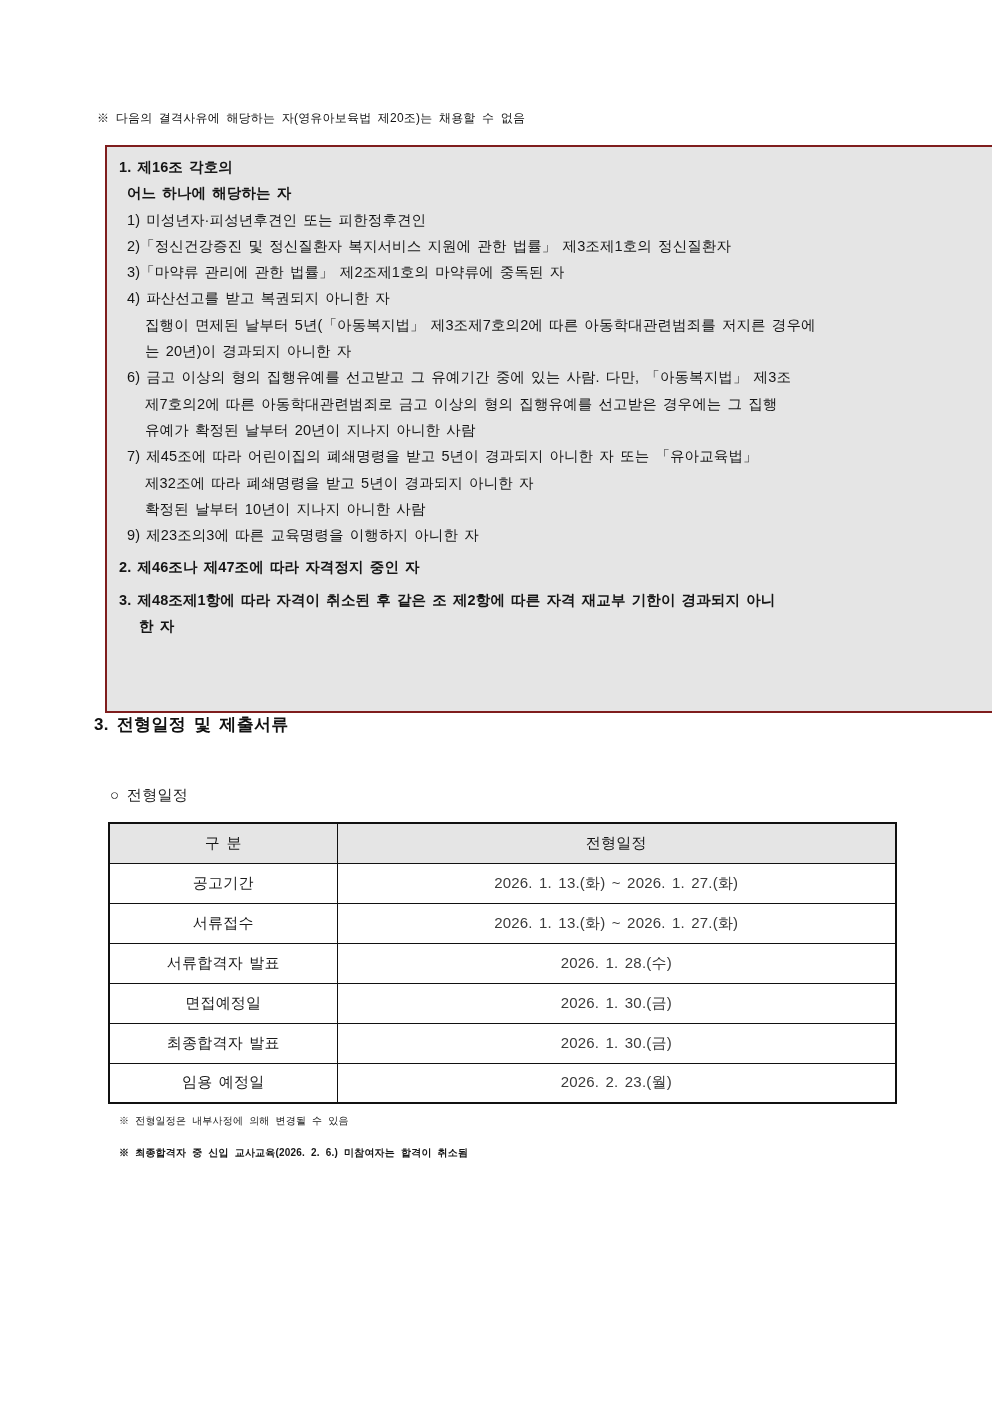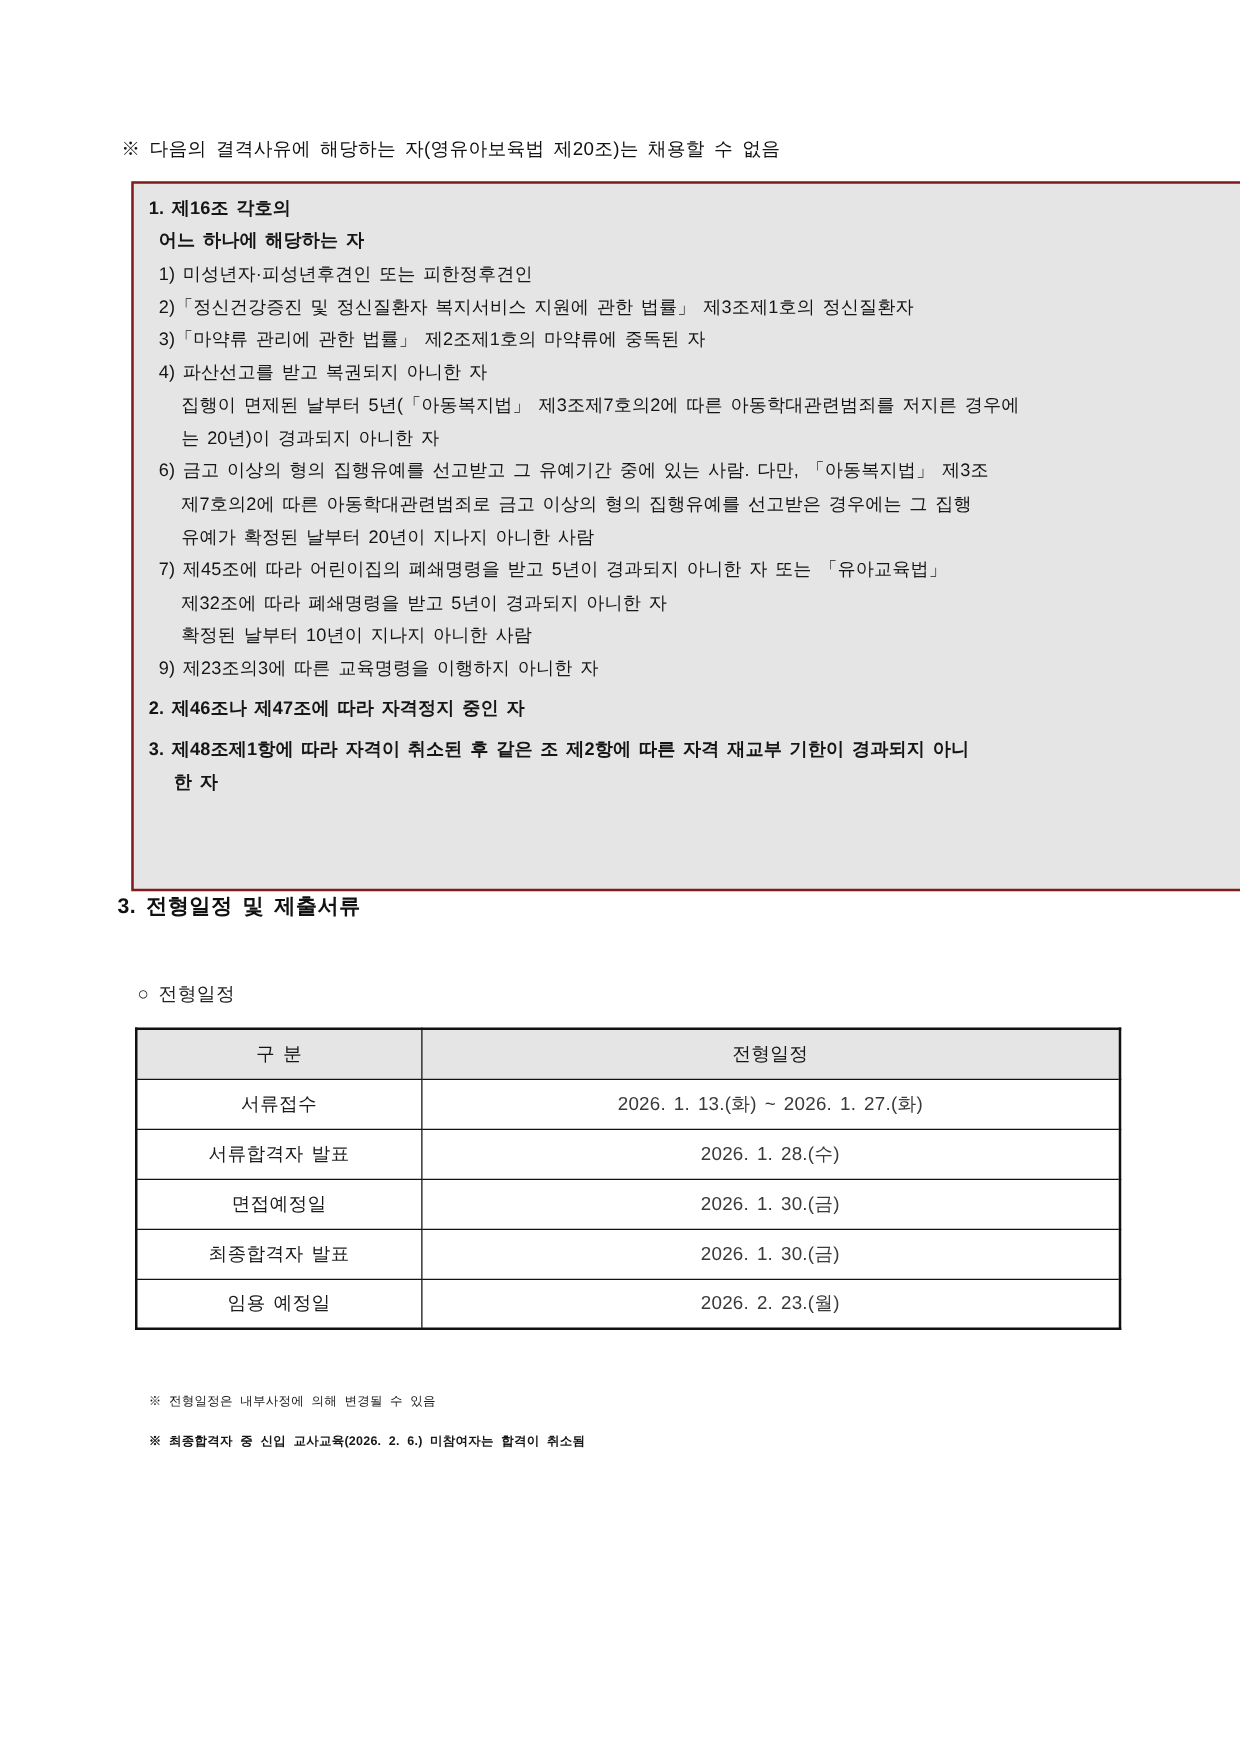--- a/index.html
+++ b/index.html
@@ -13,21 +13,21 @@
     width: 992px;
     height: 1403px;
     background: #ffffff;
     overflow: hidden;
   }
   
   .top-note {
     position: absolute;
     left: 97px;
     top: 110px;
-    font-size: 15px;
+    font-size: 12px;
     letter-spacing: 0.2px;
     word-spacing: 3px;
     white-space: nowrap;
     color: #111;
   }
   
   .gray-box {
     position: absolute;
     left: 105px;
     top: 145px;
@@ -148,20 +148,24 @@
     <colgroup>
       <col class="col-category">
       <col>
     </colgroup>
     <tbody>
       <tr>
         <th>구 분</th>
         <th>전형일정</th>
       </tr>
       <tr>
+        <td class="category">공고기간</td>
+        <td class="schedule">2026. 1. 13.(화) ~ 2026. 1. 27.(화)</td>
+      </tr>
+      <tr>
         <td class="category">서류접수</td>
         <td class="schedule">2026. 1. 13.(화) ~ 2026. 1. 27.(화)</td>
       </tr>
       <tr>
         <td class="category">서류합격자 발표</td>
         <td class="schedule">2026. 1. 28.(수)</td>
       </tr>
       <tr>
         <td class="category">면접예정일</td>
         <td class="schedule">2026. 1. 30.(금)</td>

